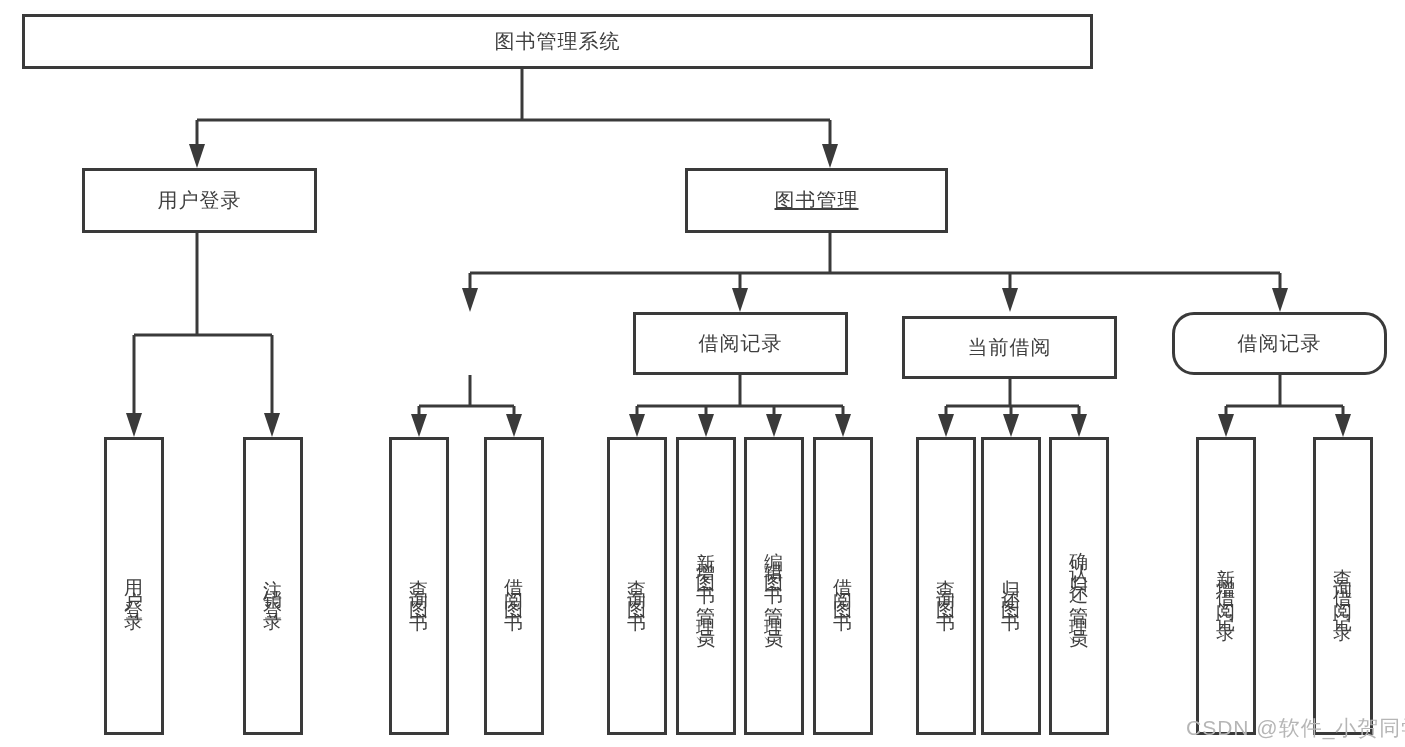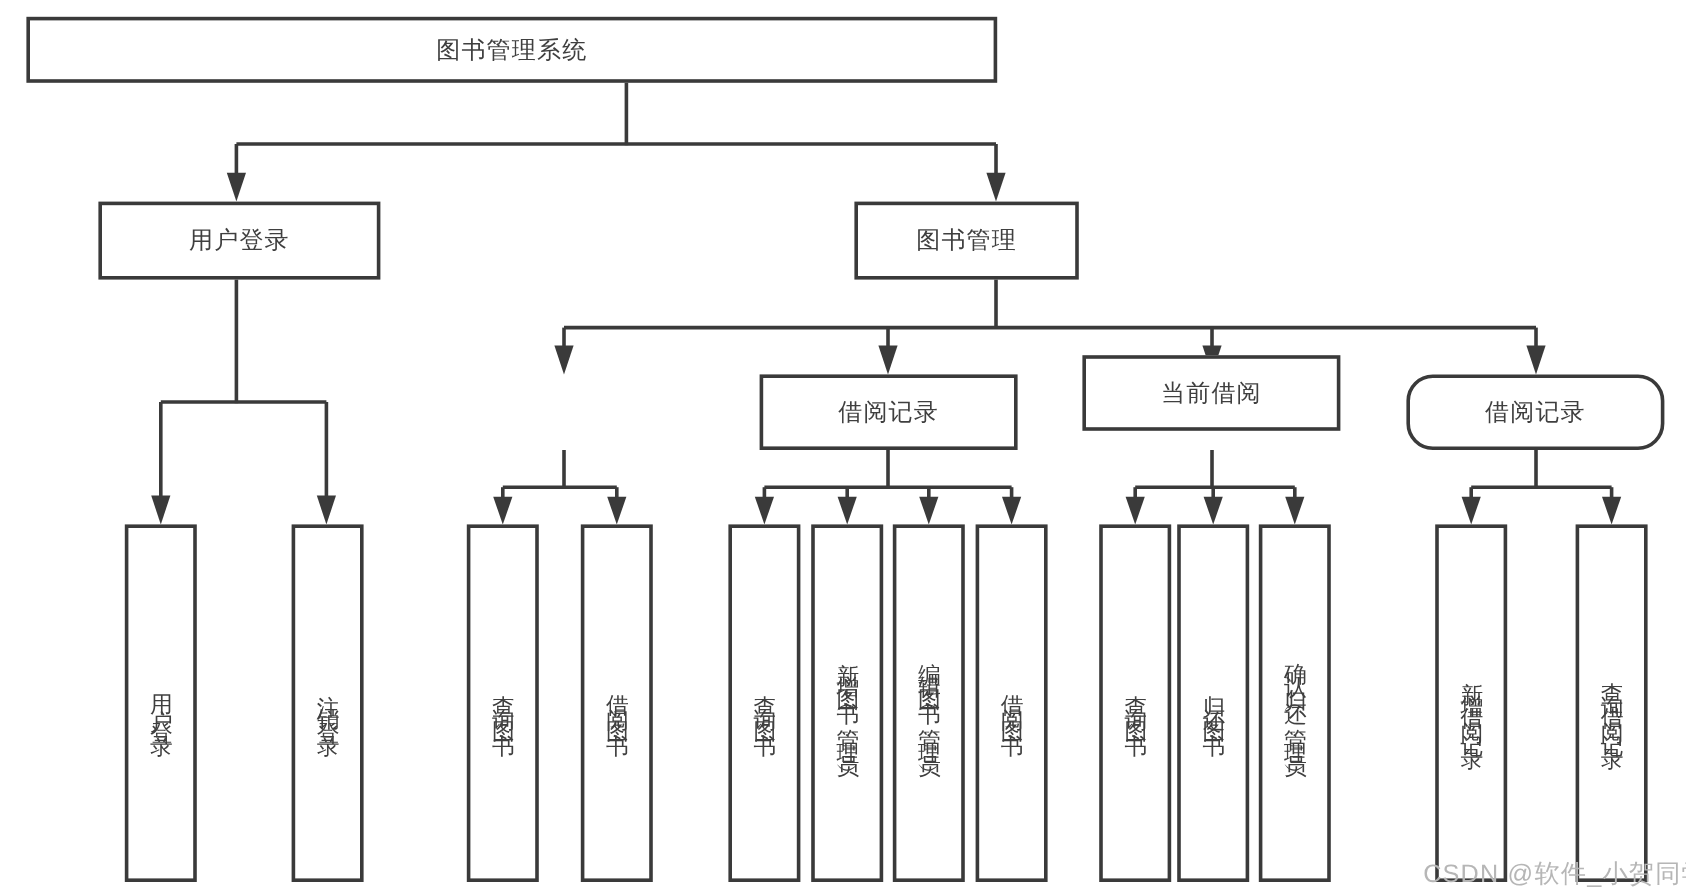--- a/index.html
+++ b/index.html
@@ -125,35 +125,35 @@
     <polygon points="1071,414 1087,414 1079,437"></polygon>
 
     <line x1="1280" y1="375" x2="1280" y2="407"></line>
     <line x1="1226" y1="406" x2="1343" y2="406"></line>
     <line x1="1226" y1="406" x2="1226" y2="416"></line>
     <polygon points="1218,414 1234,414 1226,437"></polygon>
     <line x1="1343" y1="406" x2="1343" y2="416"></line>
     <polygon points="1335,414 1351,414 1343,437"></polygon>
   </svg>
 
-  <div class="box" style="left:22px;top:14px;width:809px;height:55px;">
+  <div class="box" style="left:22px;top:14px;width:1071px;height:55px;">
     <span class="hlabel">图书管理系统</span>
   </div>
 
   <div class="box" style="left:82px;top:168px;width:235px;height:65px;">
     <span class="hlabel">用户登录</span>
   </div>
-  <div class="box" style="left:712px;top:168px;width:187px;height:65px;">
+  <div class="box" style="left:685px;top:168px;width:263px;height:65px;text-decoration:underline;">
     <span class="hlabel">图书管理</span>
   </div>
 
   <div class="box" style="left:633px;top:312px;width:215px;height:63px;">
     <span class="hlabel">借阅记录</span>
   </div>
-  <div class="box" style="left:902px;top:296px;width:215px;height:63px;">
+  <div class="box" style="left:902px;top:316px;width:215px;height:63px;">
     <span class="hlabel">当前借阅</span>
   </div>
   <div class="box" style="left:1172px;top:312px;width:215px;height:63px;border-radius:22px;">
     <span class="hlabel">借阅记录</span>
   </div>
 
   <div class="box" style="left:104px;top:437px;width:60px;height:298px;">
     <span class="vlabel">用户登录</span>
   </div>
   <div class="box" style="left:243px;top:437px;width:60px;height:298px;">

